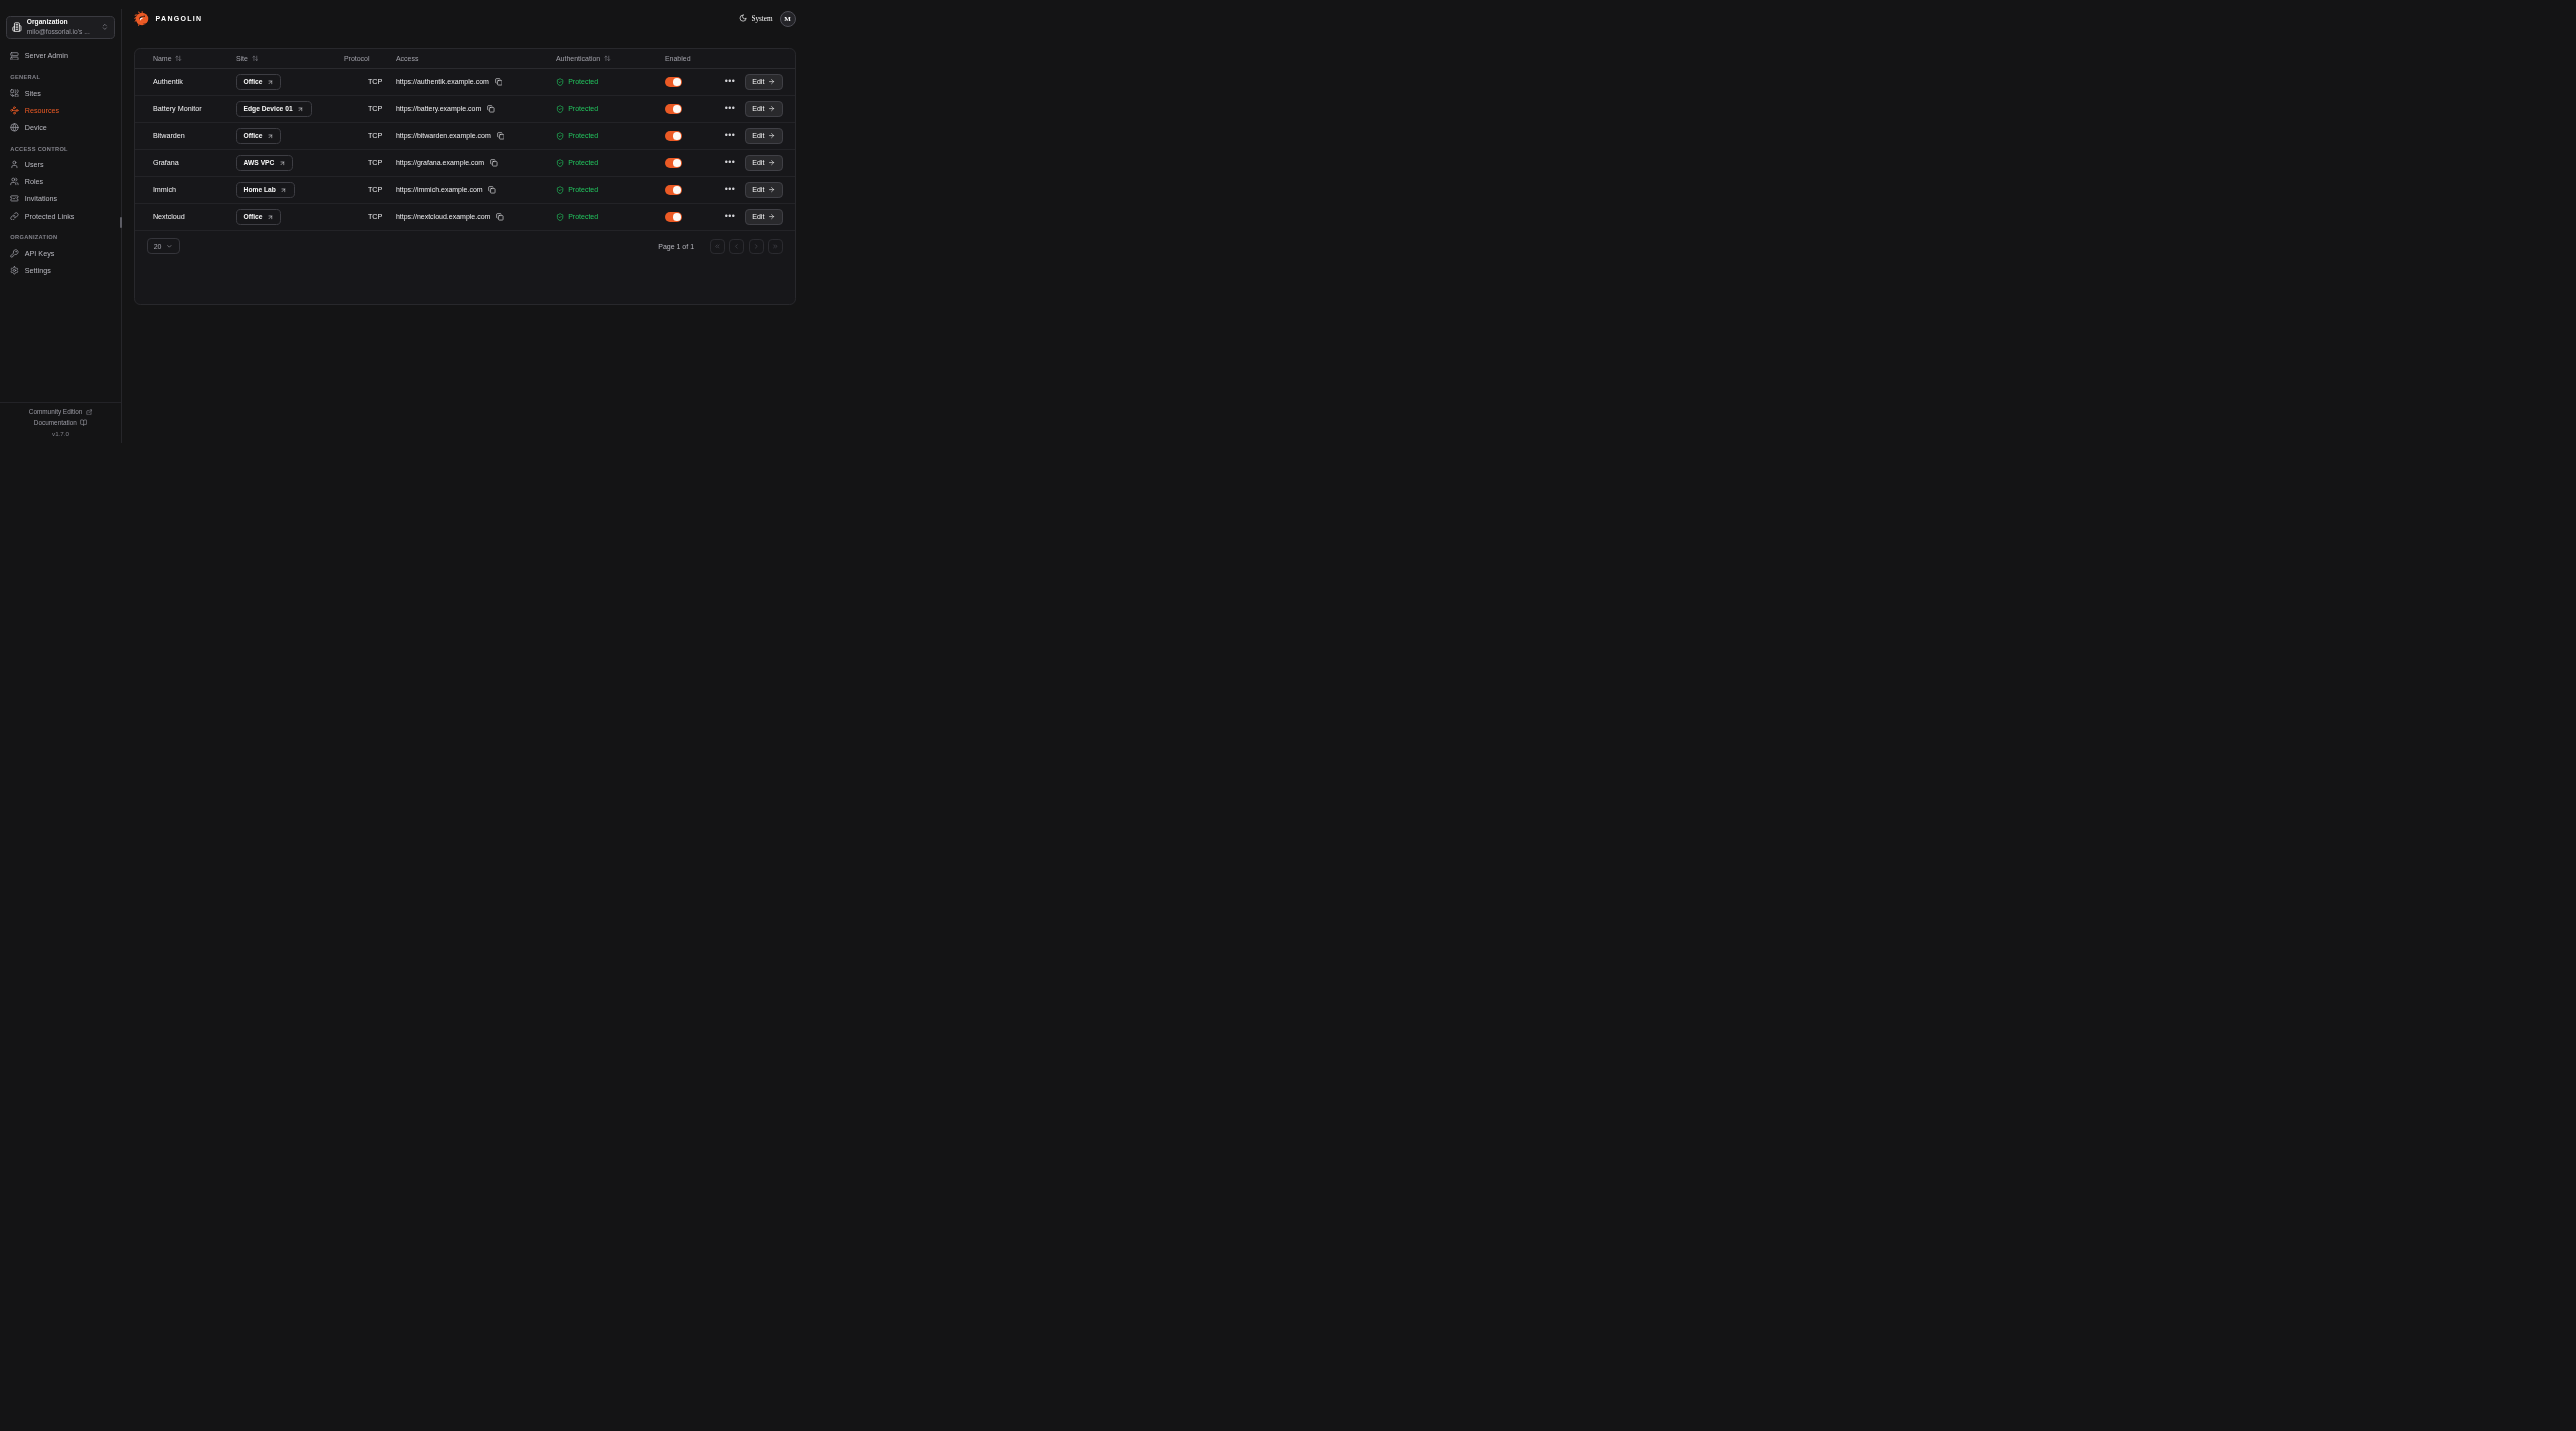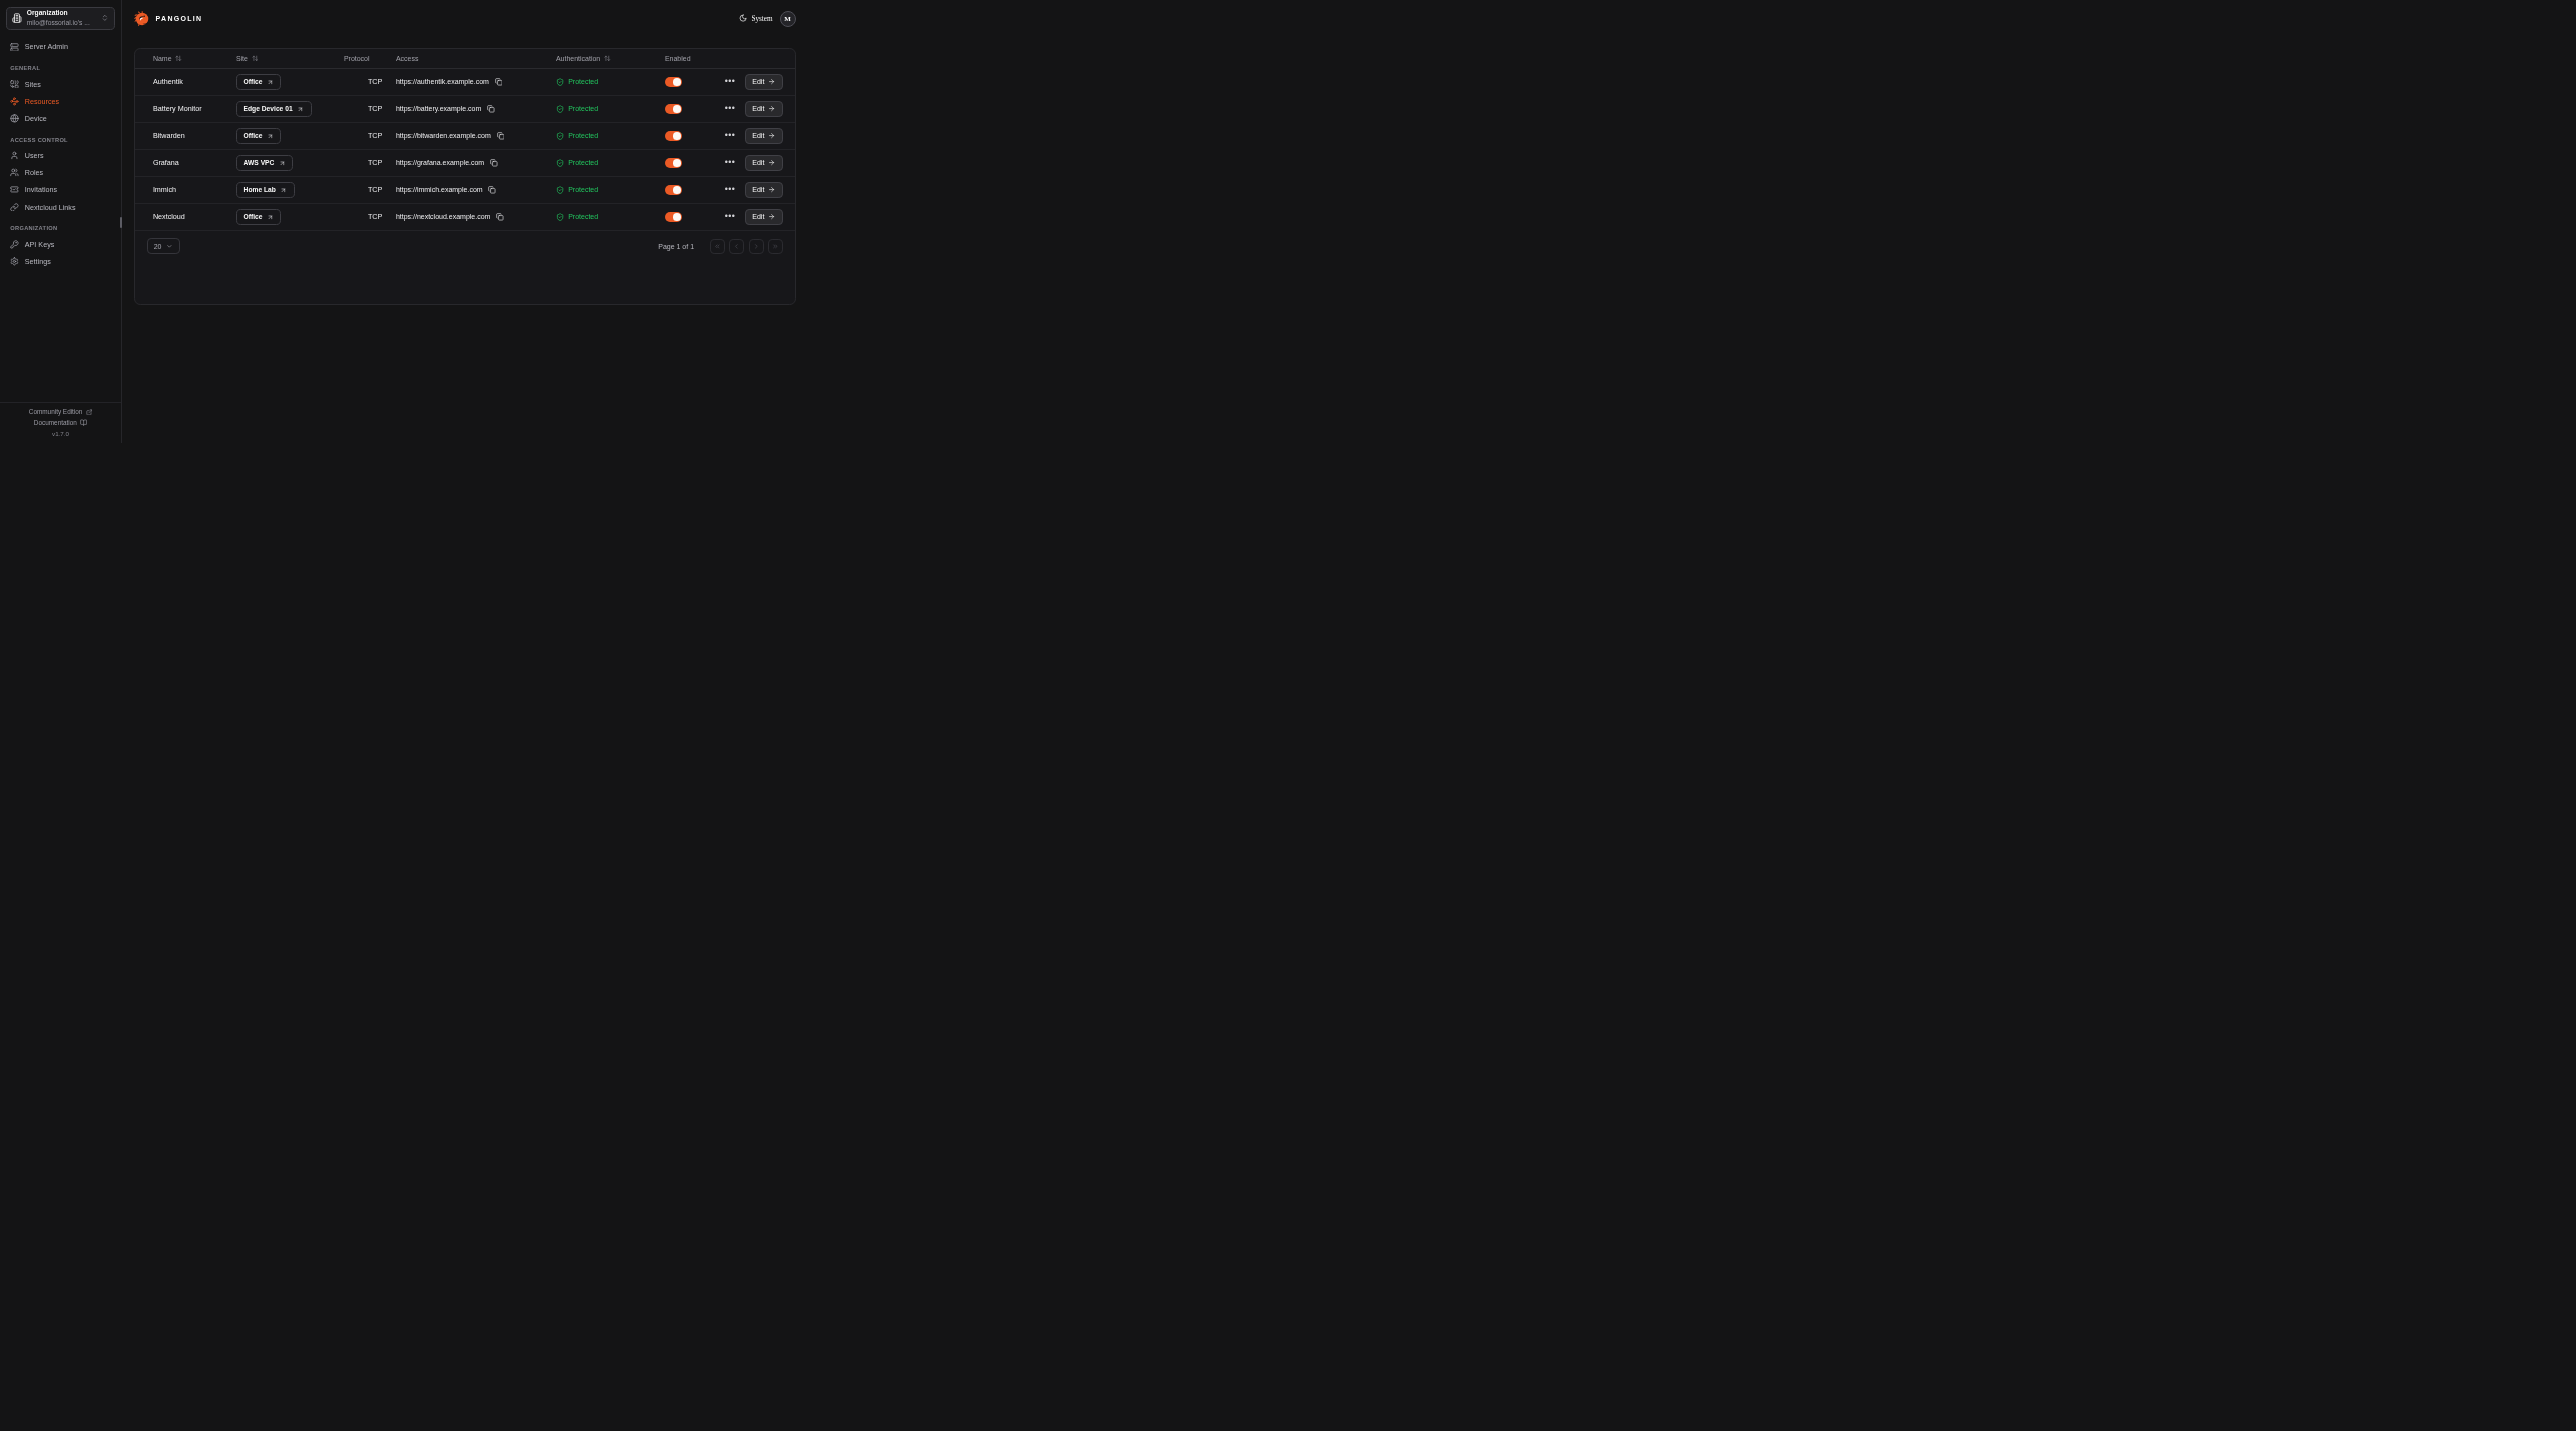--- a/index.html
+++ b/index.html
@@ -6,21 +6,21 @@
   html,body { width:808px; height:443px; }
   body {
     background:#141415; color:#fafafa;
     font-family:"Liberation Sans", sans-serif;
     overflow:hidden; position:relative;
   }
   svg { display:block; }
 
   
   .sidebar {
-    position:absolute; left:0; top:0; bottom:0; width:122px;
+    position:absolute; left:0; top:9px; bottom:0; width:122px;
     background:#141415; border-right:0.5px solid #26262a;
   }
   .resize-handle {
     position:absolute; left:120px; top:217px; width:2.1px; height:10.8px;
     border-radius:1px; background:#5c5c64; z-index:5;
   }
   .org-box {
     margin:6.7px 6.2px 0; height:23px; border:0.5px solid #3a3a40; border-radius:4.6px;
     background:#1d1d20; display:flex; align-items:center; gap:4.6px; padding:0 5.2px;
     cursor:pointer;
@@ -255,21 +255,21 @@
                 <span>Invitations</span>
               </div>
 
               <div class="nav-item">
                 <span class="nav-icon">
                 <svg width="8.8" height="8.8" viewBox="0 0 24 24" fill="none" stroke="currentColor" stroke-width="2" stroke-linecap="round" stroke-linejoin="round">
                   <path d="M10 13a5 5 0 0 0 7.54.54l3-3a5 5 0 0 0-7.07-7.07l-1.72 1.71"></path>
                   <path d="M14 11a5 5 0 0 0-7.54-.54l-3 3a5 5 0 0 0 7.07 7.07l1.71-1.71"></path>
                 </svg>
               </span>
-                <span>Nextcloud Links</span>
+                <span>Protected Links</span>
               </div>
             </div>
         </div>
 
         <div class="section">
           <div class="section-label">ORGANIZATION</div>
           <div>
 
               <div class="nav-item">
                 <span class="nav-icon">

